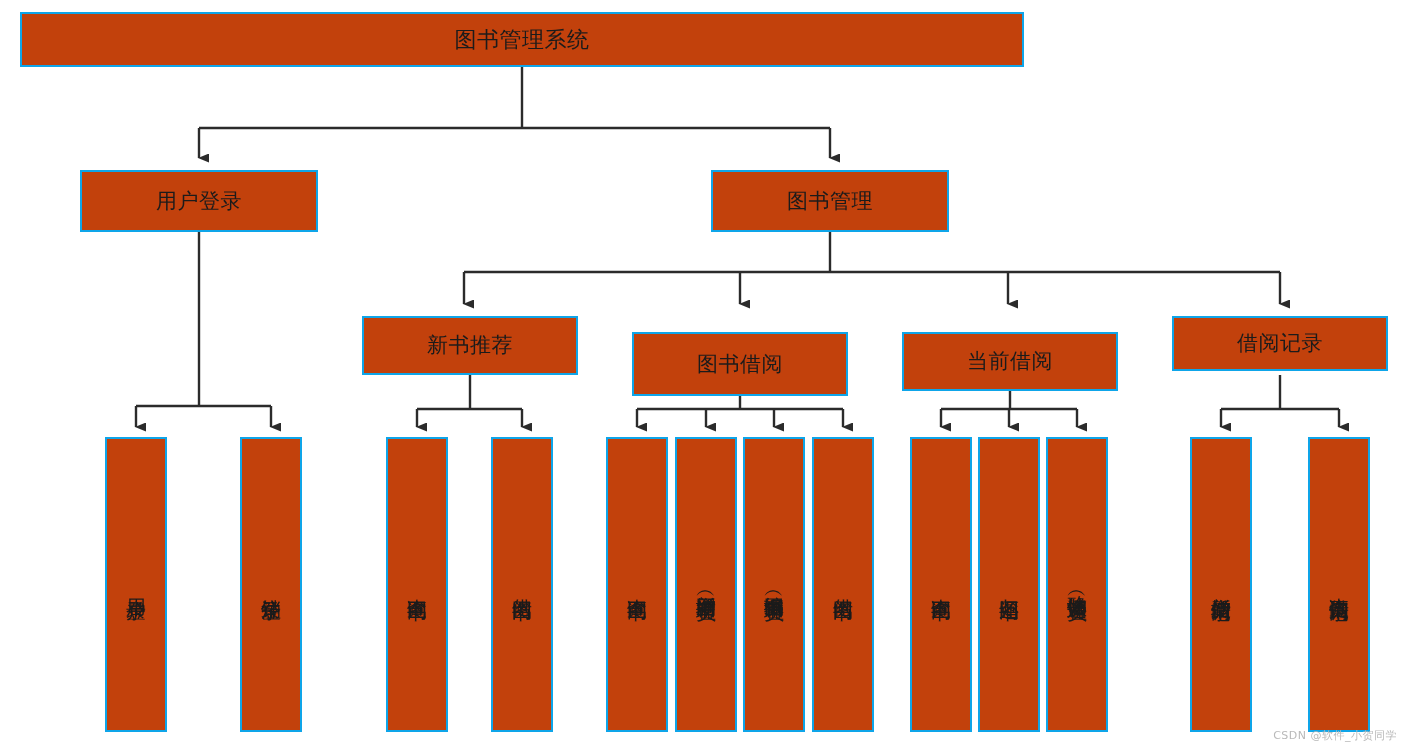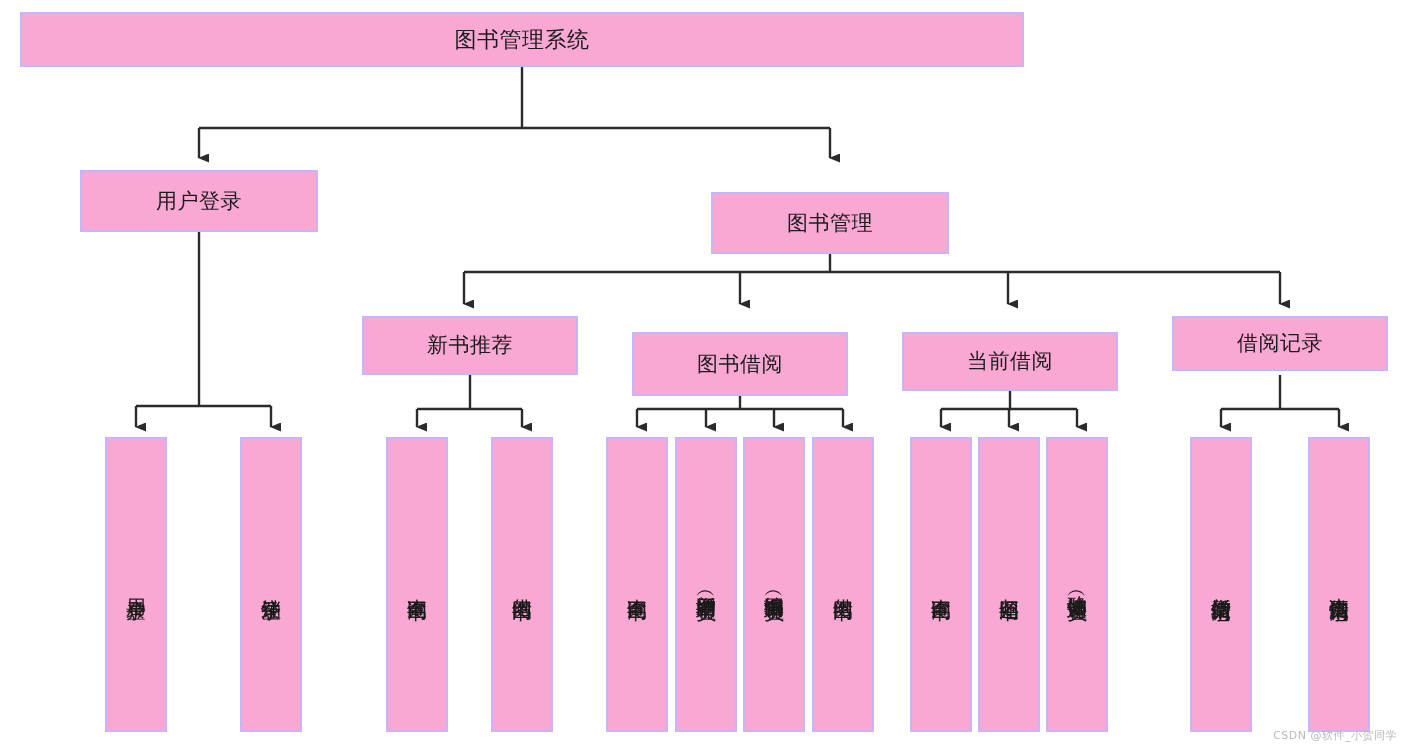--- a/index.html
+++ b/index.html
@@ -22,22 +22,22 @@
     position: absolute;
     left: 0;
     top: 0;
     width: 1405px;
     height: 747px;
     pointer-events: none;
   }
   .node {
     position: absolute;
     box-sizing: border-box;
-    background: #f9a8d4;
-    border: 2px solid #c4b5fd;
+    background: #c2410c;
+    border: 2px solid #0ea5e9;
     display: flex;
     align-items: center;
     justify-content: center;
     z-index: 2;
   }
   .node-label {
     font-size: 21px;
     color: #1b1b1b;
     line-height: 1.18;
     letter-spacing: 0.5px;
@@ -124,21 +124,21 @@
   </svg>
 
   <div class="node root" style="left:20px; top:12px; width:1004px; height:55px;">
     <span class="node-label">图书管理系统</span>
   </div>
 
   <div class="node level2" style="left:80px; top:170px; width:238px; height:62px;">
     <span class="node-label">用户登录</span>
   </div>
 
-  <div class="node level2" style="left:711px; top:170px; width:238px; height:62px;margin-top:22px;">
+  <div class="node level2" style="left:711px; top:170px; width:238px; height:62px;">
     <span class="node-label">图书管理</span>
   </div>
 
   <div class="node level3" style="left:362px; top:316px; width:216px; height:59px;">
     <span class="node-label">新书推荐</span>
   </div>
 
   <div class="node level3" style="left:632px; top:332px; width:216px; height:64px;">
     <span class="node-label">图书借阅</span>
   </div>

